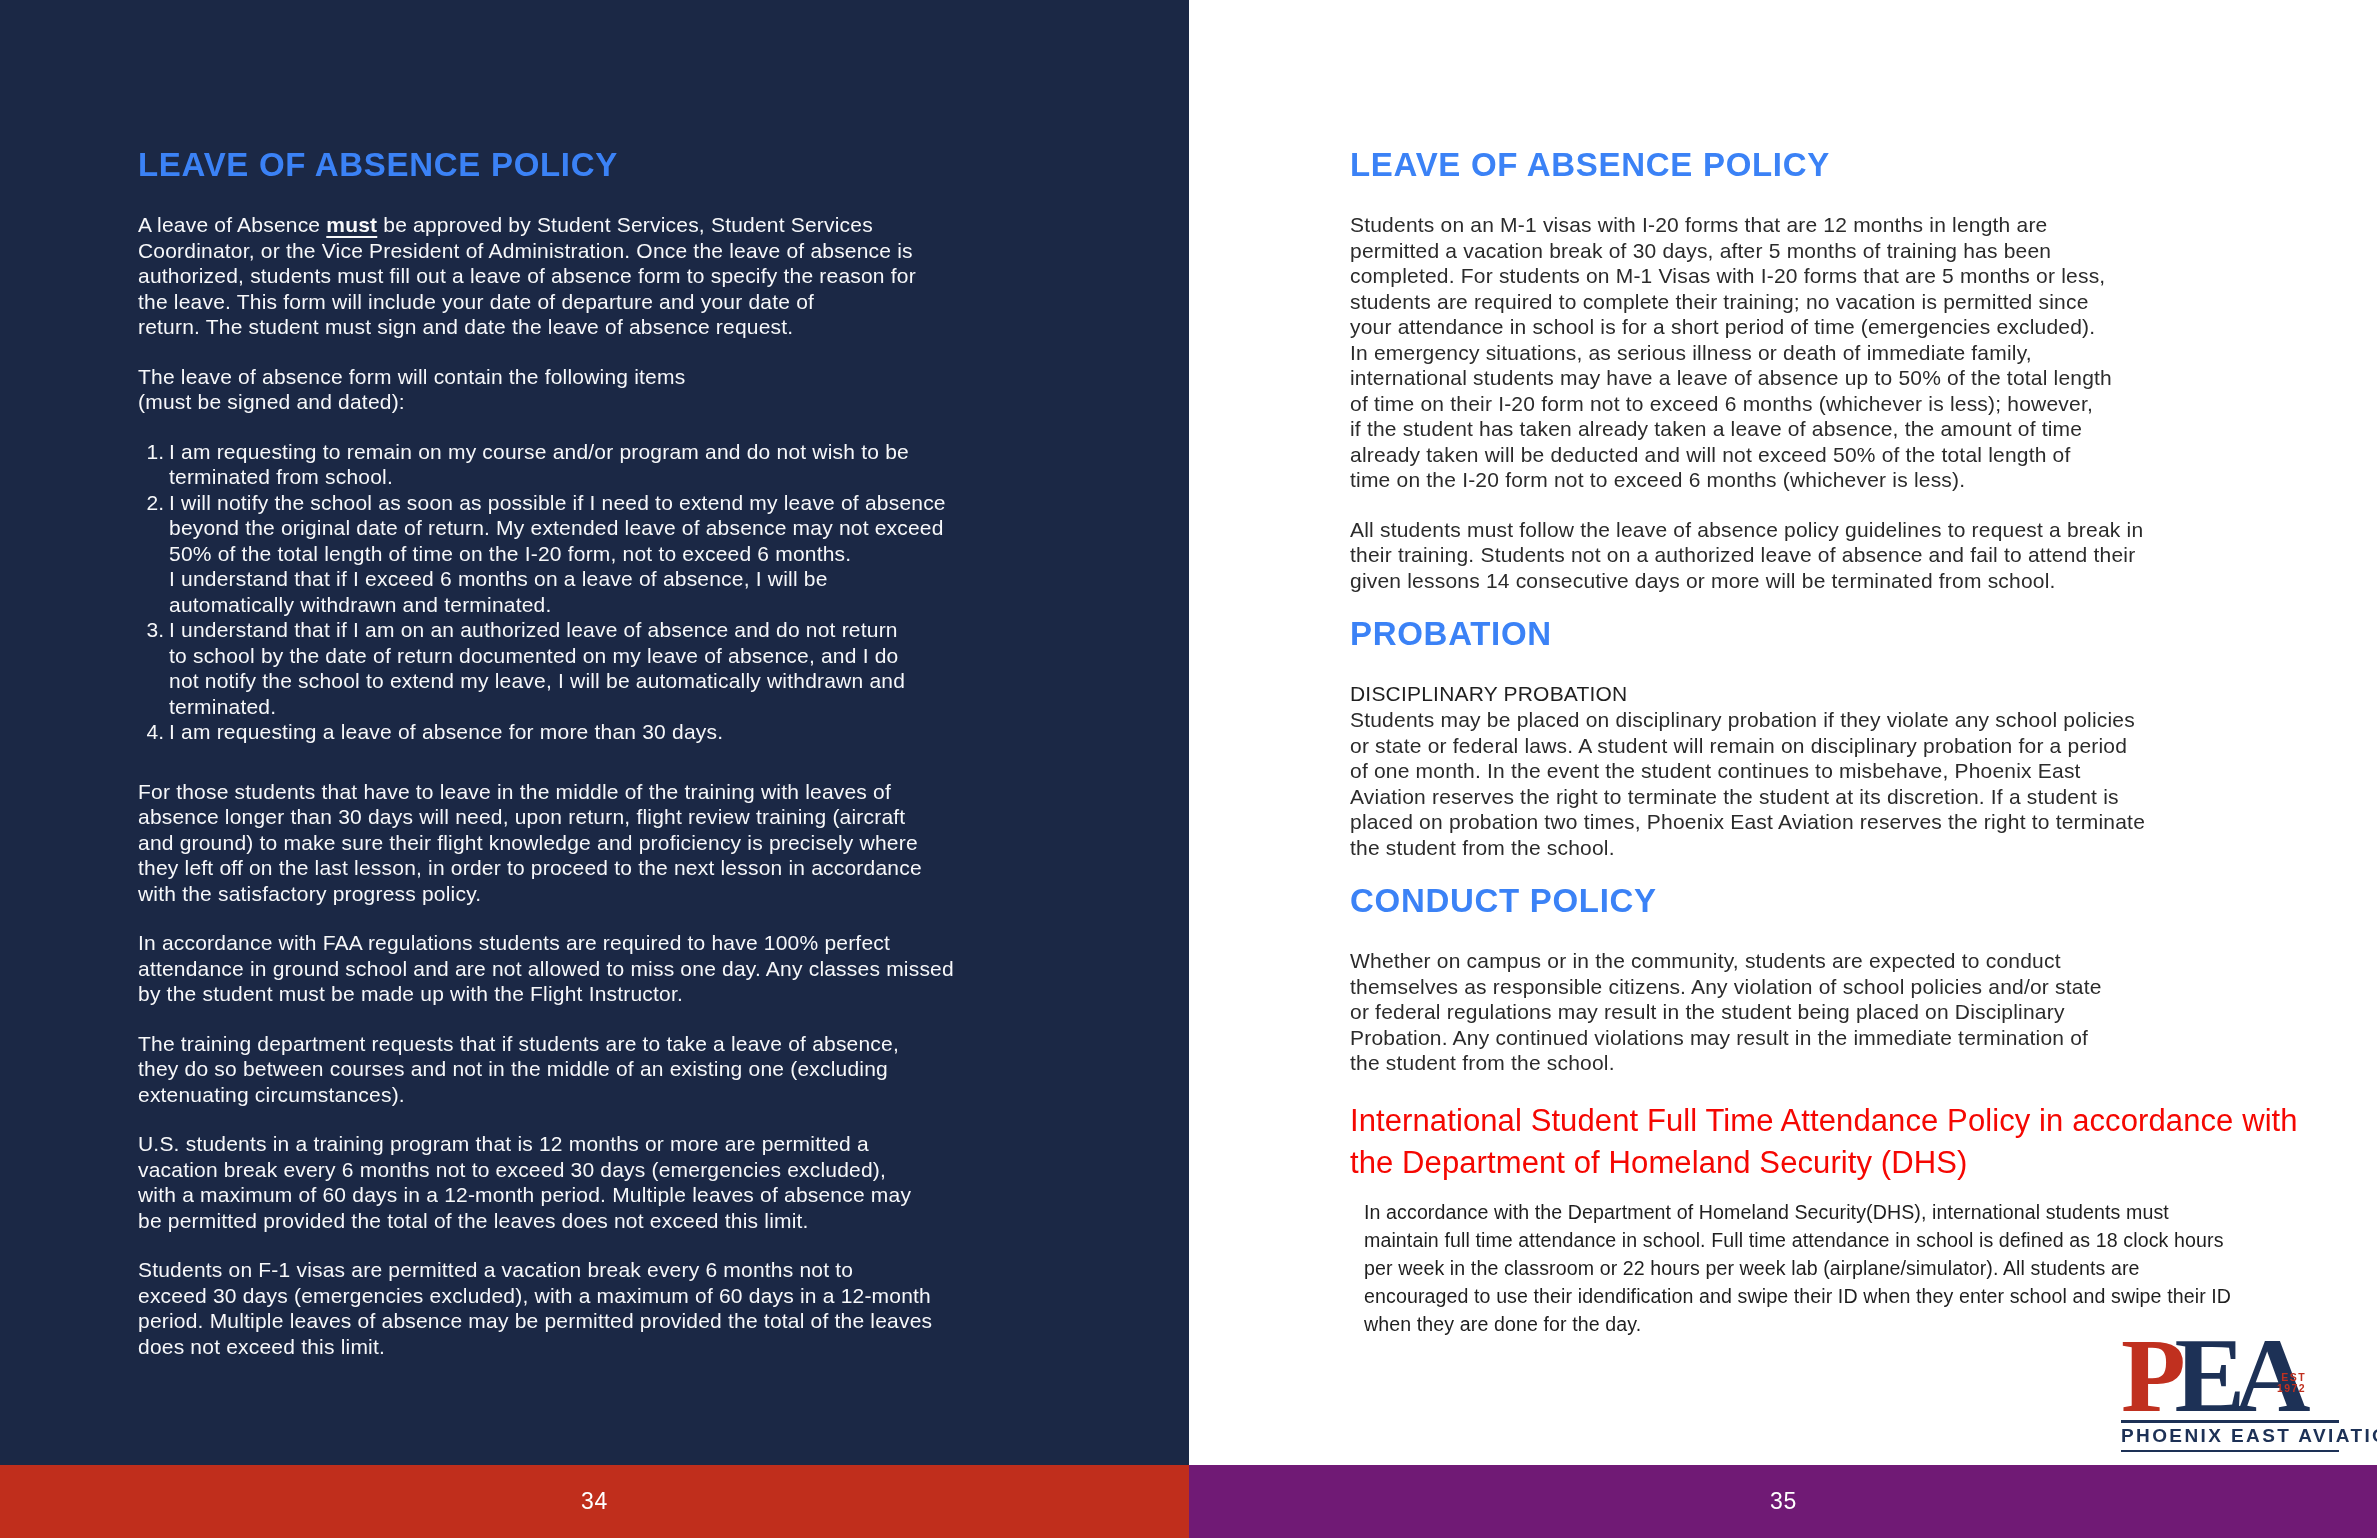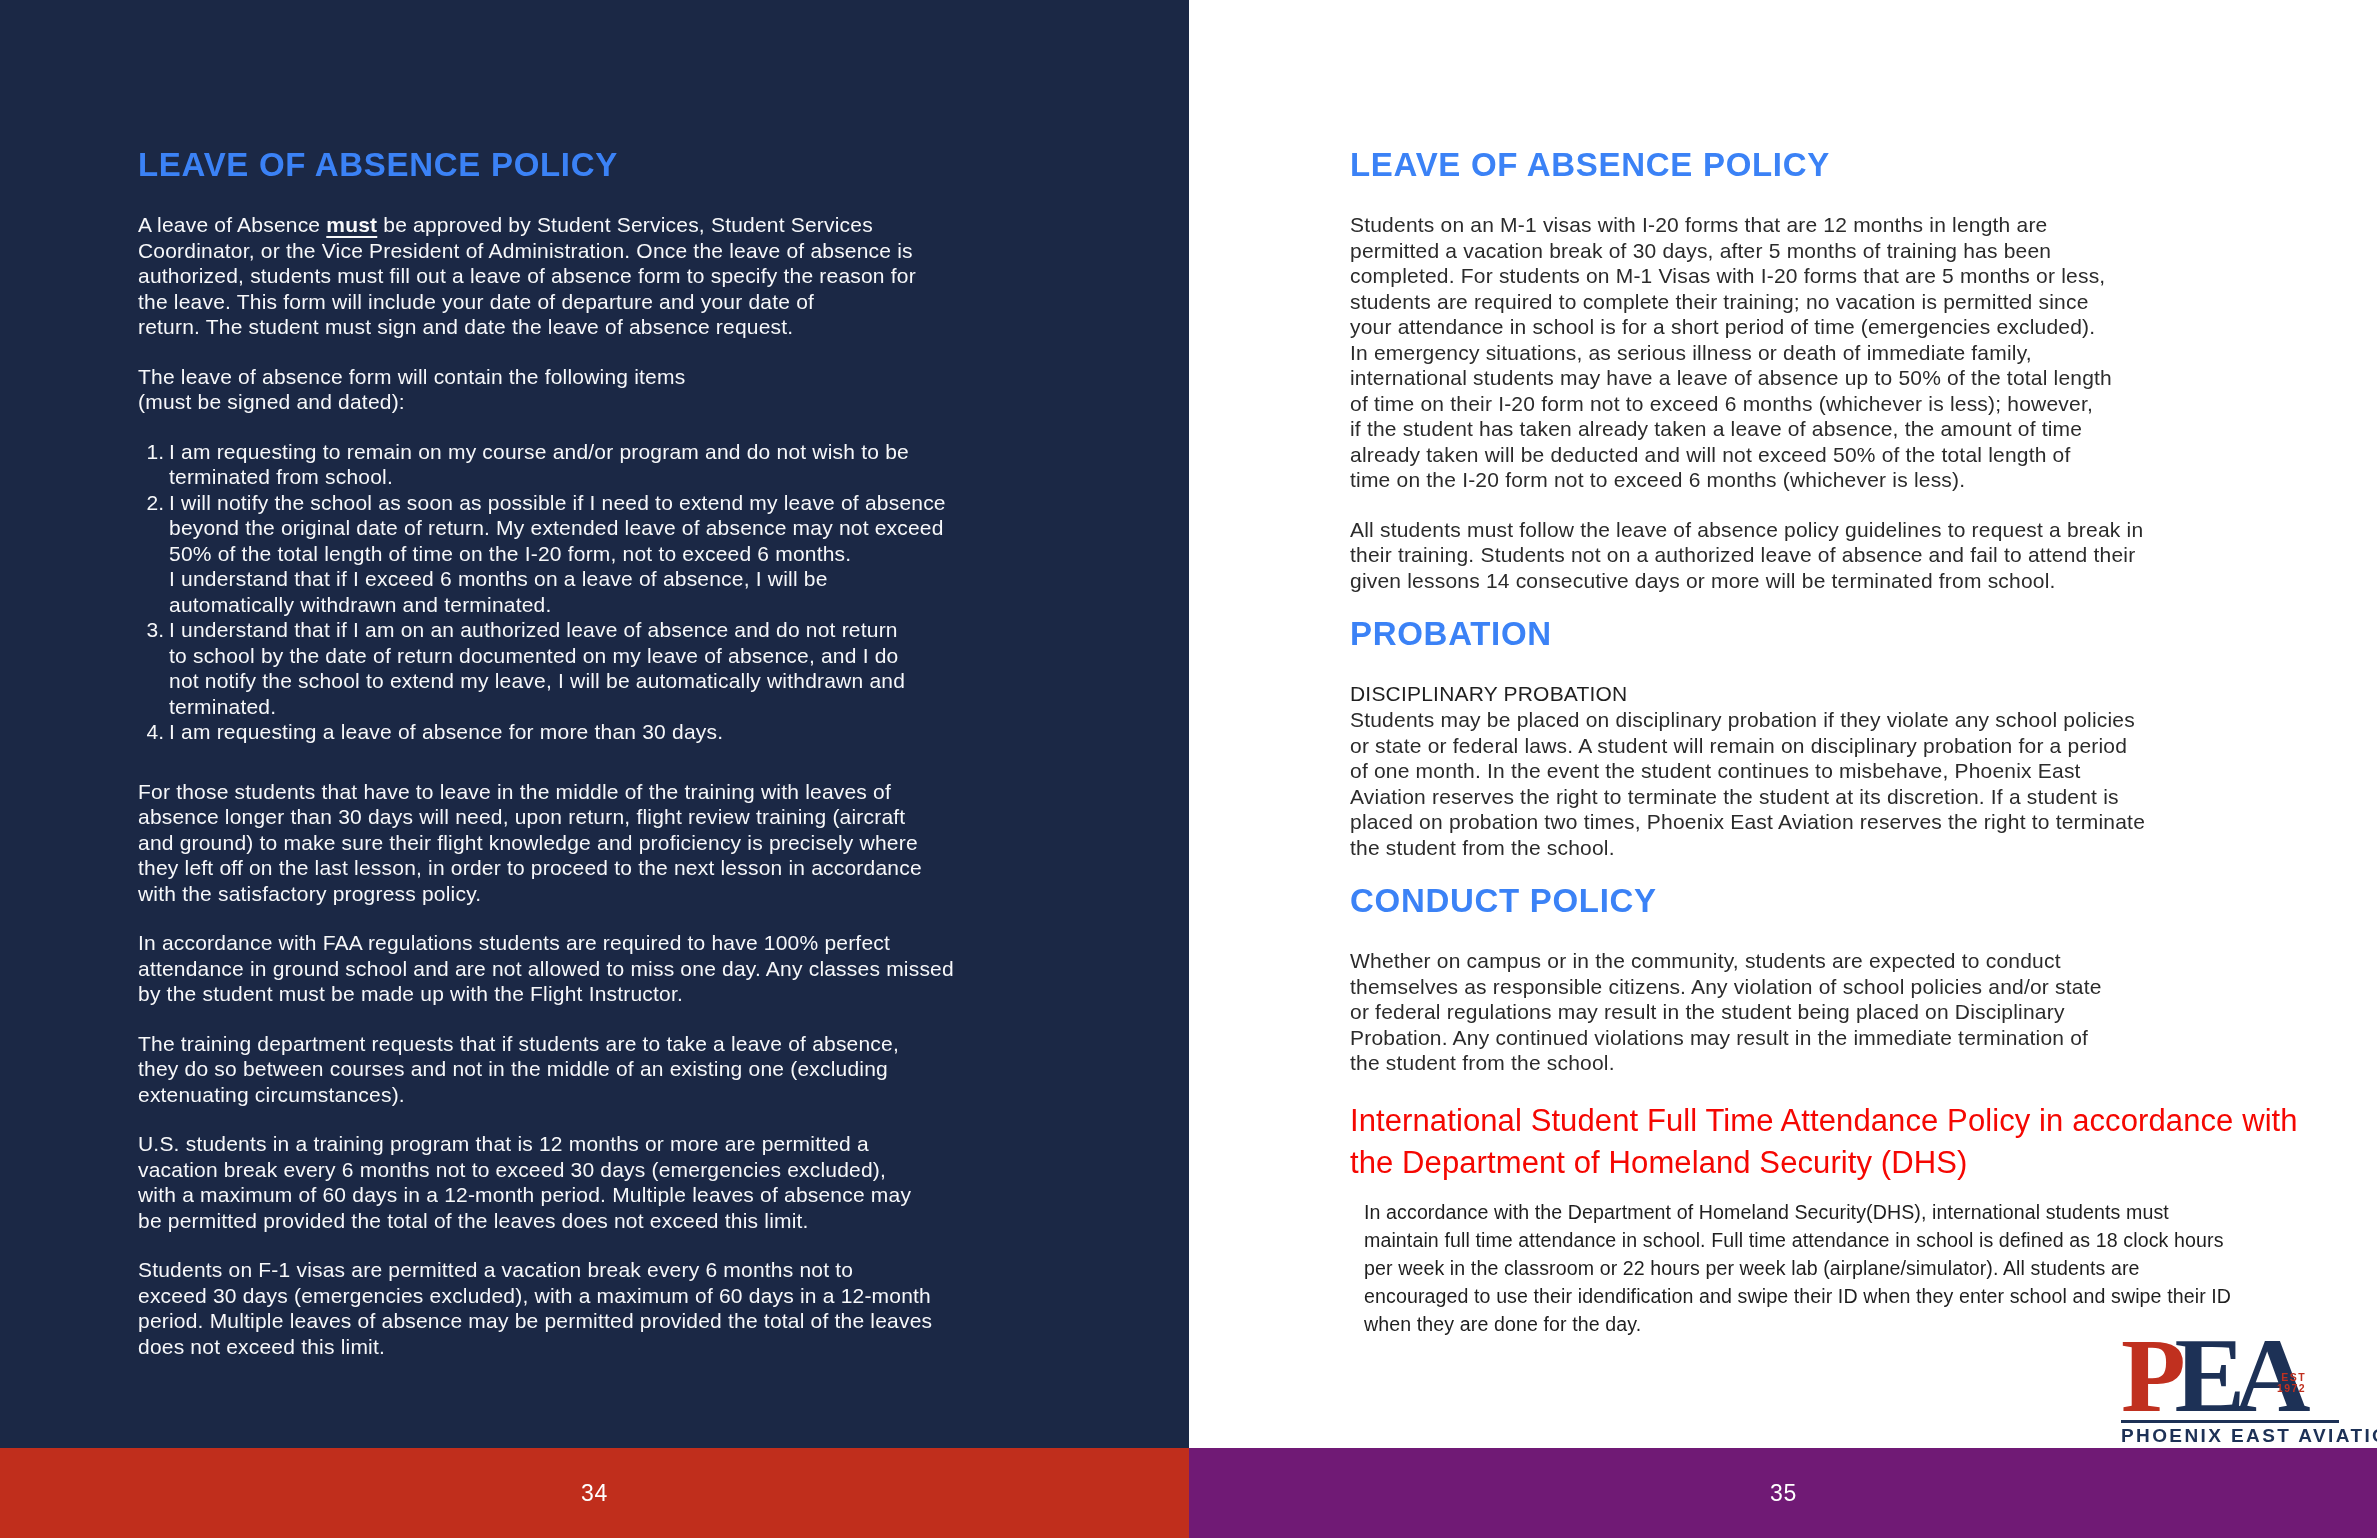--- a/index.html
+++ b/index.html
@@ -67,21 +67,21 @@
     letter-spacing:2.4px; white-space:nowrap;
   }
   .logo-rule2 { height:2.1px; background:#1d3156; margin-top:2.8px; }
   .logo-tagline {
     margin-top:20px; font-size:9.8px; font-weight:700; color:#c0301f;
     letter-spacing:3.8px; white-space:nowrap;
   }
 
   
   .footer {
-    position:absolute; left:0; bottom:0; width:1189px; height:90px;
+    position:absolute; left:0; bottom:0; width:1189px; height:73px;
     display:flex; align-items:center; justify-content:center;
   }
   .footer-red  { background:#c02e1c; }
   .footer-navy { background:#701a75; }
   .pagenum { color:#ffffff; font-size:23px; letter-spacing:0.7px; }
 </style>
 </head>
 <body>
 
 <div class="page page-left">

